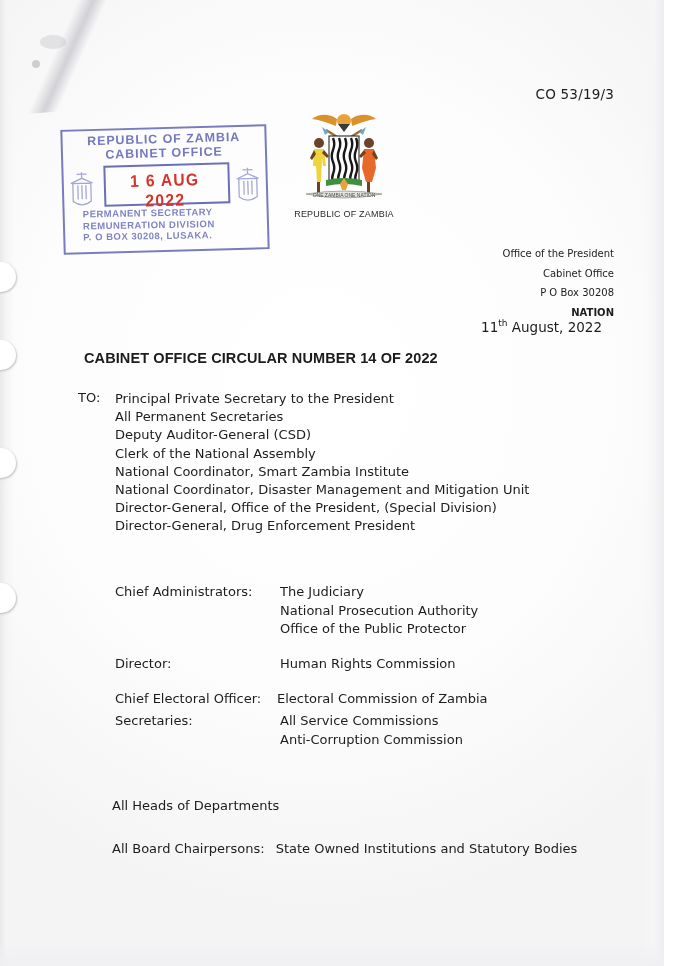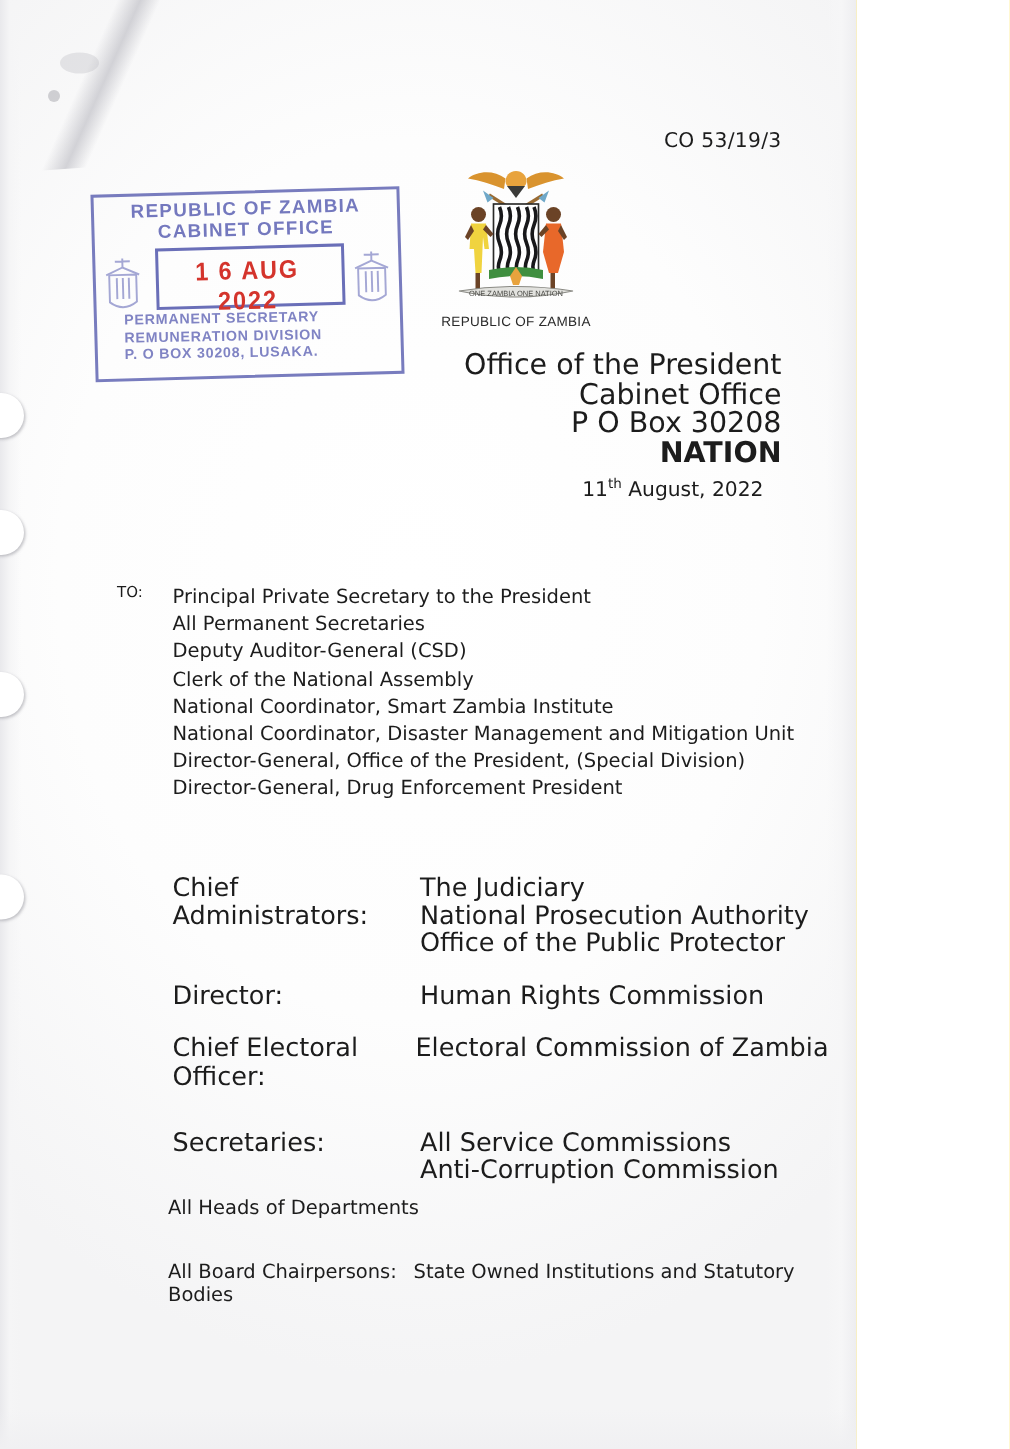--- a/index.html
+++ b/index.html
@@ -5,21 +5,21 @@
   html, body {
     margin: 0;
     padding: 0;
     background: #ffffff;
   }
   body {
     font-family: "DejaVu Sans", sans-serif;
   }
   #page {
     position: relative;
-    width: 571px;
+    width: 664px;
     height: 966px;
     overflow: hidden;
     background: #fde047;
     color: #1c1c1c;
   }
   
   .paper-tone {
     position: absolute;
     inset: 0;
     background:
@@ -167,23 +167,23 @@
     text-align: center;
     font-size: 9px;
     color: #2a2a2a;
     letter-spacing: 0.2px;
     font-family: "Liberation Sans", sans-serif;
   }
   
   .address {
     position: absolute;
     right: 50px;
-    top: 234px;
+    top: 244px;
     text-align: right;
-    font-size: 19px;
+    font-size: 10px;
     line-height: 19.5px;
   }
   .address .bold { font-weight: 700; }
   .date-line {
     position: absolute;
     right: 62px;
     top: 318px;
     font-size: 13.5px;
   }
   .date-line sup { font-size: 9px; vertical-align: super; }
@@ -195,36 +195,36 @@
     font-size: 14.5px;
     font-weight: 700;
     letter-spacing: 0.1px;
     font-family: "Liberation Sans", sans-serif;
   }
   
   .to-label {
     position: absolute;
     left: 78px;
     top: 390px;
-    font-size: 10px;
+    font-size: 13px;
   }
   .to-list {
     position: absolute;
     left: 115px;
     top: 390px;
     font-size: 13px;
     line-height: 18.2px;
   }
   
   .role-table {
     position: absolute;
     left: 115px;
     top: 583px;
     width: 500px;
-    font-size: 17px;
+    font-size: 13px;
     line-height: 18.6px;
   }
   .role-row {
     display: flex;
     margin-bottom: 14px;
   }
   .role-label {
     width: 165px;
     flex: 0 0 165px;
   }
@@ -343,20 +343,21 @@
     <div>Office of the President</div>
     <div>Cabinet Office</div>
     <div>P O Box 30208</div>
     <div class="bold">NATION</div>
   </div>
 
   <div class="date-line">
     <span>11</span><sup>th</sup><span> August, 2022</span>
   </div>
 
+  <div class="doc-title">CABINET OFFICE CIRCULAR NUMBER 14 OF 2022</div>
 
   <div class="to-label">TO:</div>
   <div class="to-list">
     <div>Principal Private Secretary to the President</div>
     <div>All Permanent Secretaries</div>
     <div>Deputy Auditor-General (CSD)</div>
     <div>Clerk of the National Assembly</div>
     <div>National Coordinator, Smart Zambia Institute</div>
     <div>National Coordinator, Disaster Management and Mitigation Unit</div>
     <div>Director-General, Office of the President, (Special Division)</div>
@@ -374,21 +375,21 @@
       </div>
     </div>
 
     <div class="role-row" style="margin-bottom:17px;">
       <div class="role-label">Director:</div>
       <div class="role-values">
         <div>Human Rights Commission</div>
       </div>
     </div>
 
-    <div class="role-row" style="margin-bottom:25px;">
+    <div class="role-row" style="margin-bottom:3px;">
       <div class="role-label narrow">Chief Electoral Officer:</div>
       <div class="role-values">
         <div>Electoral Commission of Zambia</div>
       </div>
     </div>
 
     <div class="role-row">
       <div class="role-label">Secretaries:</div>
       <div class="role-values">
         <div>All Service Commissions</div>

